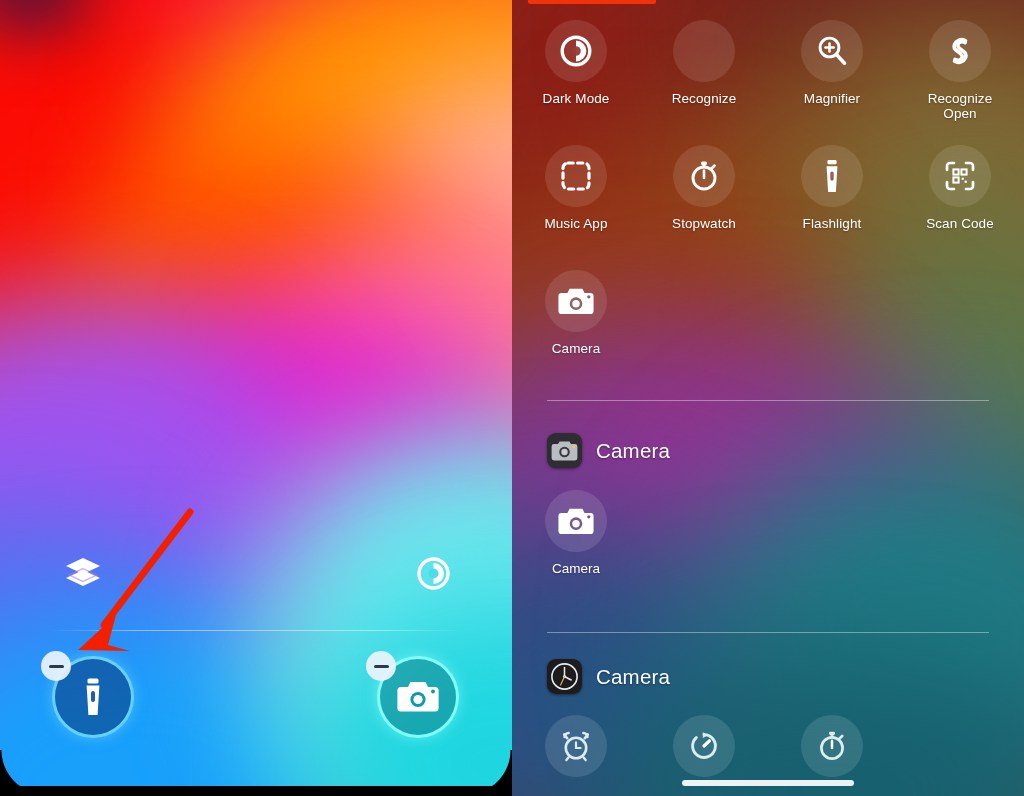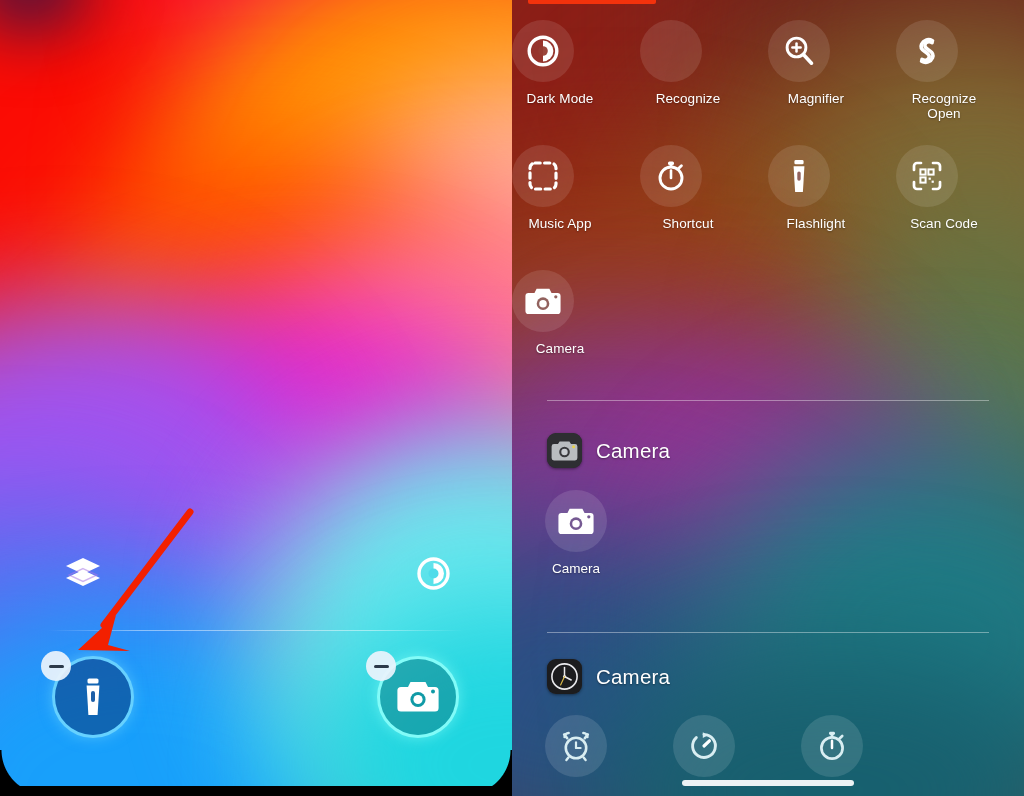--- a/index.html
+++ b/index.html
@@ -81,21 +81,21 @@
   #rp-deepteal{ left:60px;   top:640px;  width:520px; height:300px; background:#17606f; }
   #rp-green   { left:300px;  top:230px;  width:340px; height:320px; background:#5c7a4a; }
 
   #top-accent-line { position:absolute; left:16px; top:0; width:128px; height:4px;
                      background:#f3320c; border-radius:0 0 2px 2px; }
 
   #actions-grid {
     position:absolute; left:0; top:12px; width:512px;
     display:grid; grid-template-columns:repeat(4, 1fr); row-gap:2px;
   }
-  .action-cell { display:flex; flex-direction:column; padding-top:8px; height:123px; }
+  .action-cell { display:flex; flex-direction:column; align-items:center; padding-top:8px; height:123px; }
   .action-circle {
     width:62px; height:62px; border-radius:50%;
     background:rgba(255,255,255,.11);
     display:flex; align-items:center; justify-content:center;
   }
   .action-label {
     margin-top:9px; color:#fff; font-size:13.5px; line-height:15px;
     text-align:center; letter-spacing:.1px; max-width:96px;
     text-shadow:0 1px 2px rgba(0,0,0,.35);
   }
@@ -274,21 +274,21 @@
       <div class="action-cell">
         <div class="action-circle">
           <svg class="ico" width="32" height="32" viewBox="0 0 32 32">
             <circle cx="16" cy="18" r="11" fill="none" stroke="#fff" stroke-width="2.9"></circle>
             <rect x="13" y="1.6" width="6" height="3.4" rx="1.5" fill="#fff"></rect>
             <rect x="14.6" y="4.4" width="2.8" height="3" fill="#fff"></rect>
             <line x1="23.8" y1="8.2" x2="26.4" y2="5.8" stroke="#fff" stroke-width="2.9" stroke-linecap="round"></line>
             <line x1="16" y1="18" x2="16" y2="10.6" stroke="#fff" stroke-width="2.6" stroke-linecap="round"></line>
           </svg>
         </div>
-        <div class="action-label">Shortcut</div>
+        <div class="action-label">Stopwatch</div>
       </div>
 
       <div class="action-cell">
         <div class="action-circle">
           <svg class="ico" width="20" height="34" viewBox="0 0 20 34">
             <rect x="5.4" y="1" width="9.2" height="4.3" rx="1.4" fill="#fff"></rect>
             <path d="M4.6 7.2 H15.4 L13.9 33 H6.1 Z" fill="#fff"></path>
             <rect x="8.3" y="12.4" width="3.4" height="9.4" rx="1.7" fill="rgba(140,90,85,.95)"></rect>
           </svg>
         </div>

